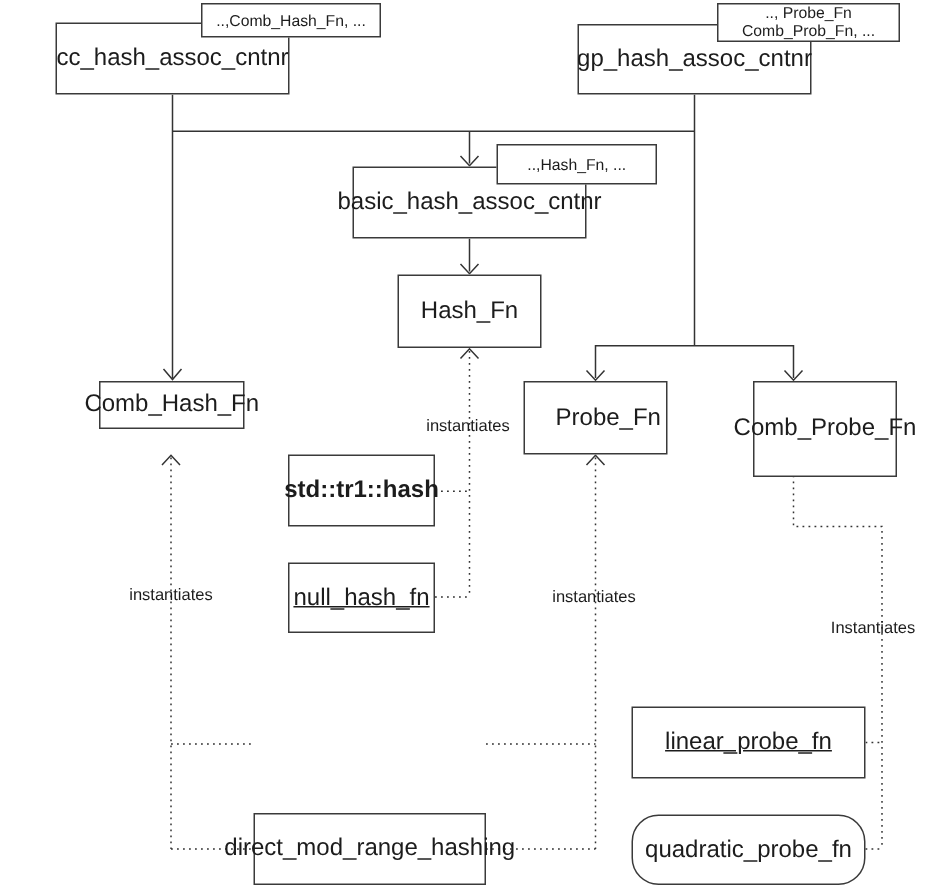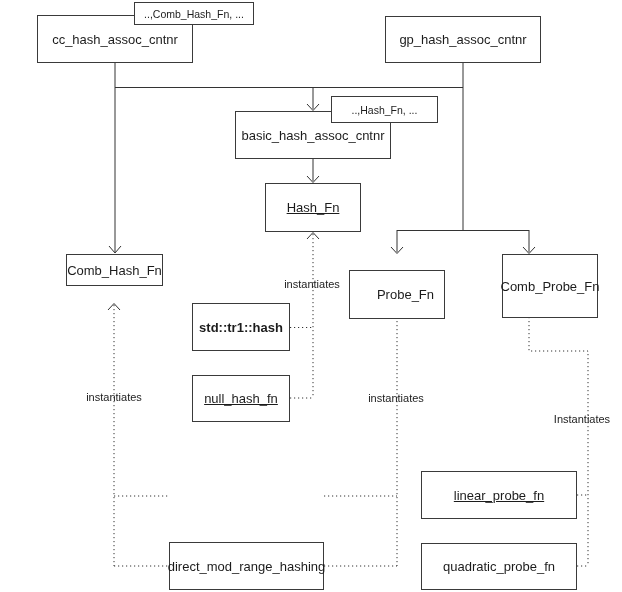--- a/index.html
+++ b/index.html
@@ -24,21 +24,21 @@
     height: 592px;
   }
   .node {
     position: absolute;
     box-sizing: border-box;
     background: #ffffff;
     border: 1px solid #3a3a3a;
     display: flex;
     align-items: center;
     justify-content: center;
-    font-size: 13px;
+    font-size: 16px;
     text-align: center;
     white-space: nowrap;
   }
   .param-box {
     position: absolute;
     box-sizing: border-box;
     background: #ffffff;
     border: 1px solid #3a3a3a;
     display: flex;
     flex-direction: column;
@@ -56,30 +56,30 @@
     white-space: nowrap;
     background: transparent;
   }
   
   #n-cc            { left: 37px;  top: 15px;  width: 156px; height: 48px; }
   #n-cc-params     { left: 134px; top: 2px;   width: 120px; height: 23px; }
   #n-gp            { left: 385px; top: 16px;  width: 156px; height: 47px; }
   #n-gp-params     { left: 478px; top: 2px;   width: 122px; height: 26px; }
   #n-basic         { left: 235px; top: 111px; width: 156px; height: 48px; }
   #n-basic-params  { left: 331px; top: 96px;  width: 107px; height: 27px; }
-  #n-hash-fn       { left: 265px; top: 183px; width: 96px;  height: 49px; text-decoration: underline; }
+  #n-hash-fn       { left: 265px; top: 183px; width: 96px;  height: 49px; }
   #n-comb-hash-fn  { left: 66px;  top: 254px; width: 97px;  height: 32px; }
-  #n-probe-fn      { left: 349px; top: 270px; width: 96px;  height: 49px; padding-left: 17px; }
+  #n-probe-fn      { left: 349px; top: 254px; width: 96px;  height: 49px; padding-left: 17px; }
   #n-comb-probe-fn { left: 502px; top: 254px; width: 96px;  height: 64px; }
   #n-std-tr1-hash  { left: 192px; top: 303px; width: 98px;  height: 48px; font-weight: bold; }
   #n-null-hash-fn  { left: 192px; top: 375px; width: 98px;  height: 47px; text-decoration: underline; }
   #n-direct-mask   { left: 169px; top: 472px; width: 155px; height: 47px; }
   #n-direct-mod    { left: 169px; top: 542px; width: 155px; height: 48px; }
   #n-linear-probe  { left: 421px; top: 471px; width: 156px; height: 48px; text-decoration: underline; }
-  #n-quad-probe    { left: 421px; top: 543px; width: 156px; height: 47px; }
+  #n-quad-probe    { left: 421px; top: 543px; width: 156px; height: 47px; border-radius: 18px; }
   
   #l-comb-hash  { left: 114px; top: 397px; }
   #l-hash       { left: 312px; top: 284px; }
   #l-probe      { left: 396px; top: 398px; }
   #l-comb-probe { left: 582px; top: 419px; }
 </style>
 </head>
 <body>
 
 <div class="diagram">
@@ -124,20 +124,24 @@
       <polyline points="523,310 529,303.5 535,310"></polyline>
     </g>
   </svg>
 
   <div class="node" id="n-cc">cc_hash_assoc_cntnr</div>
   <div class="param-box" id="n-cc-params">
     <span>..,Comb_Hash_Fn, ...</span>
   </div>
 
   <div class="node" id="n-gp">gp_hash_assoc_cntnr</div>
+  <div class="param-box" id="n-gp-params">
+    <span>.., Probe_Fn</span>
+    <span>Comb_Prob_Fn, ...</span>
+  </div>
 
   <div class="node" id="n-basic">basic_hash_assoc_cntnr</div>
   <div class="param-box" id="n-basic-params">
     <span>..,Hash_Fn, ...</span>
   </div>
 
   <div class="node" id="n-hash-fn">Hash_Fn</div>
 
   <div class="node" id="n-comb-hash-fn">Comb_Hash_Fn</div>
 

